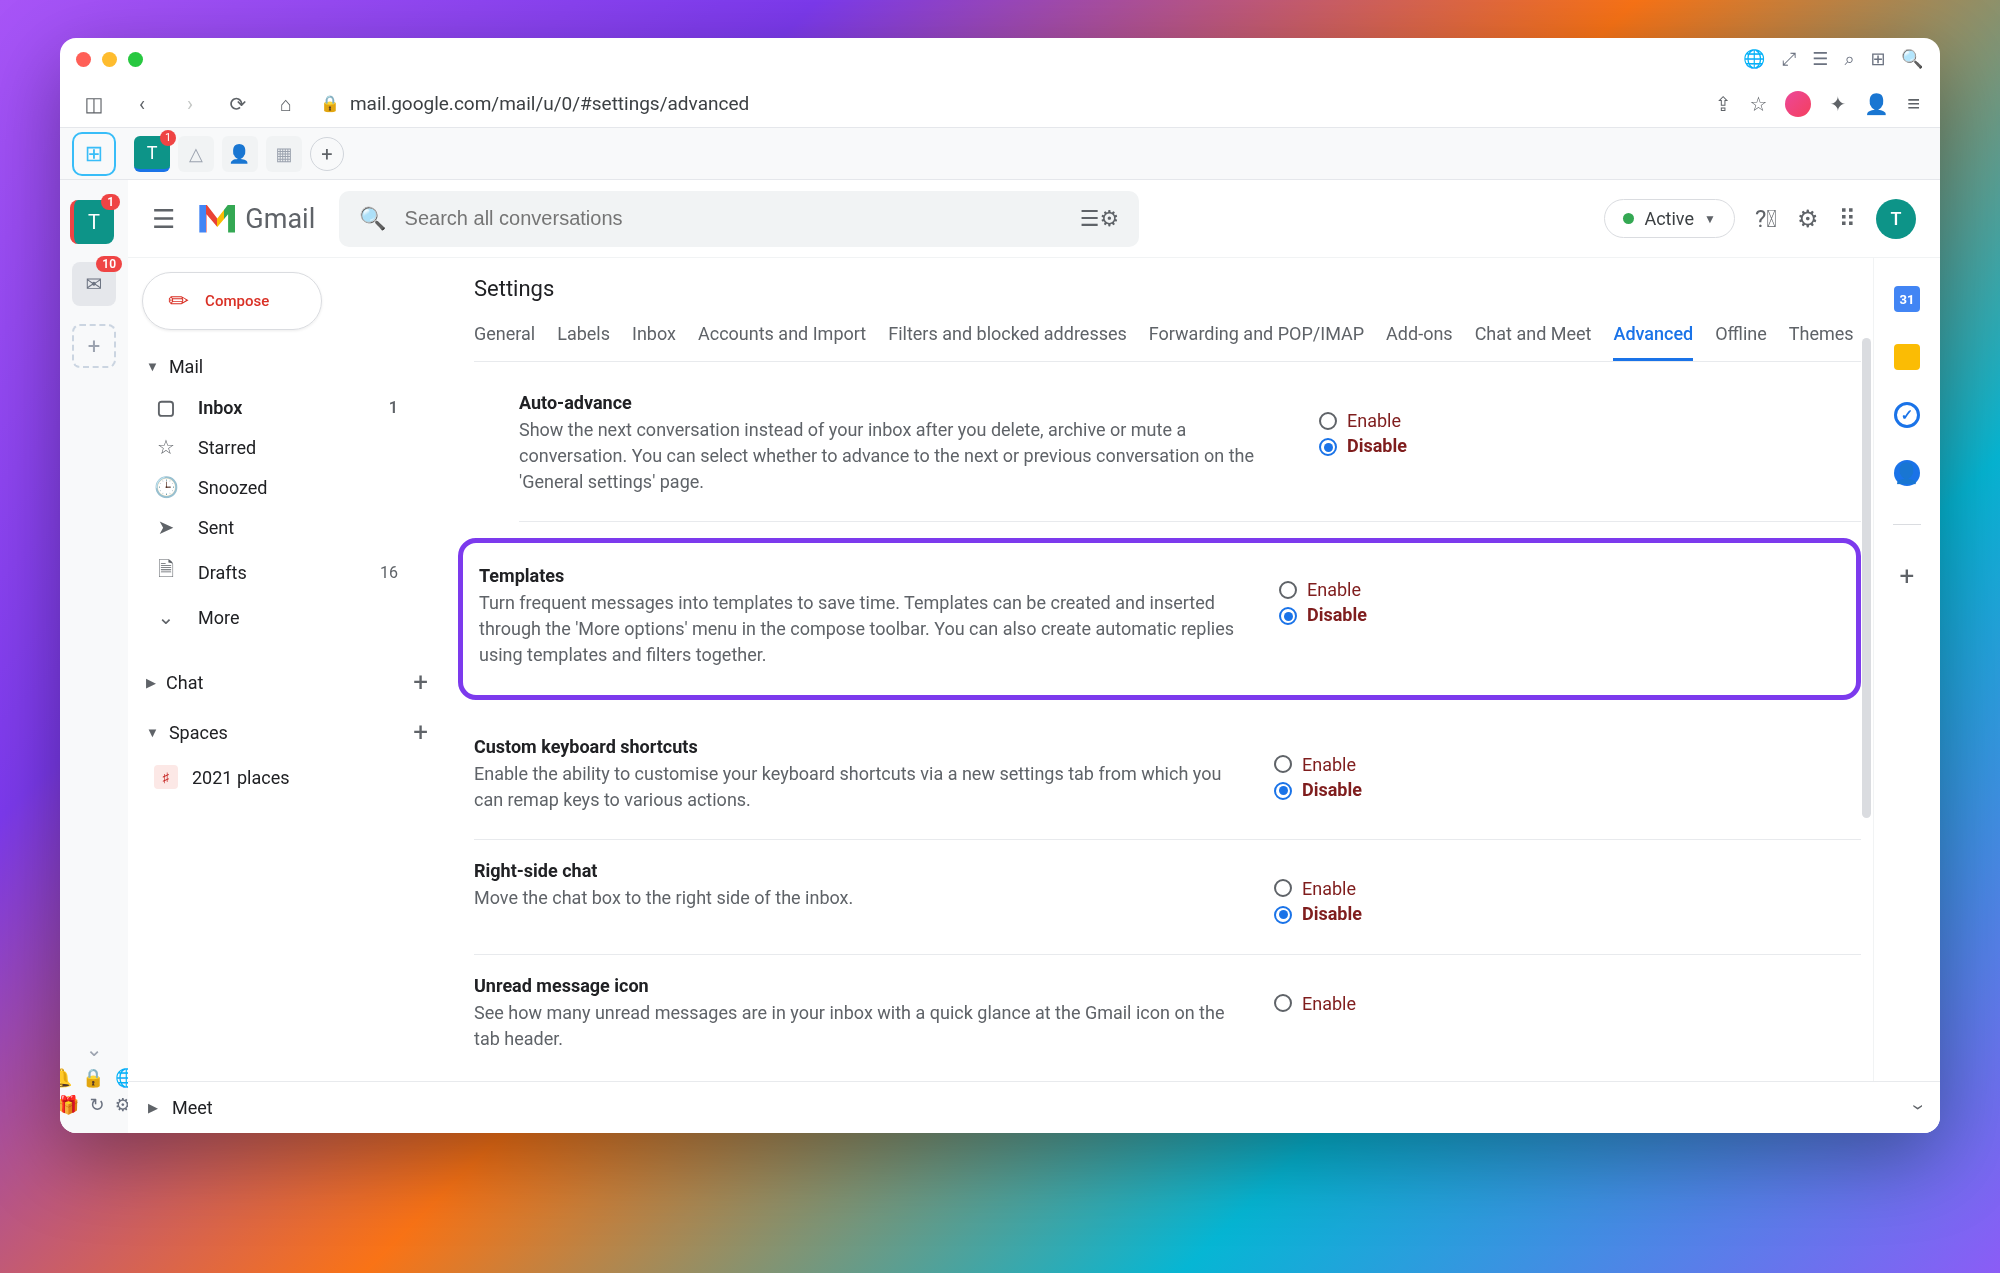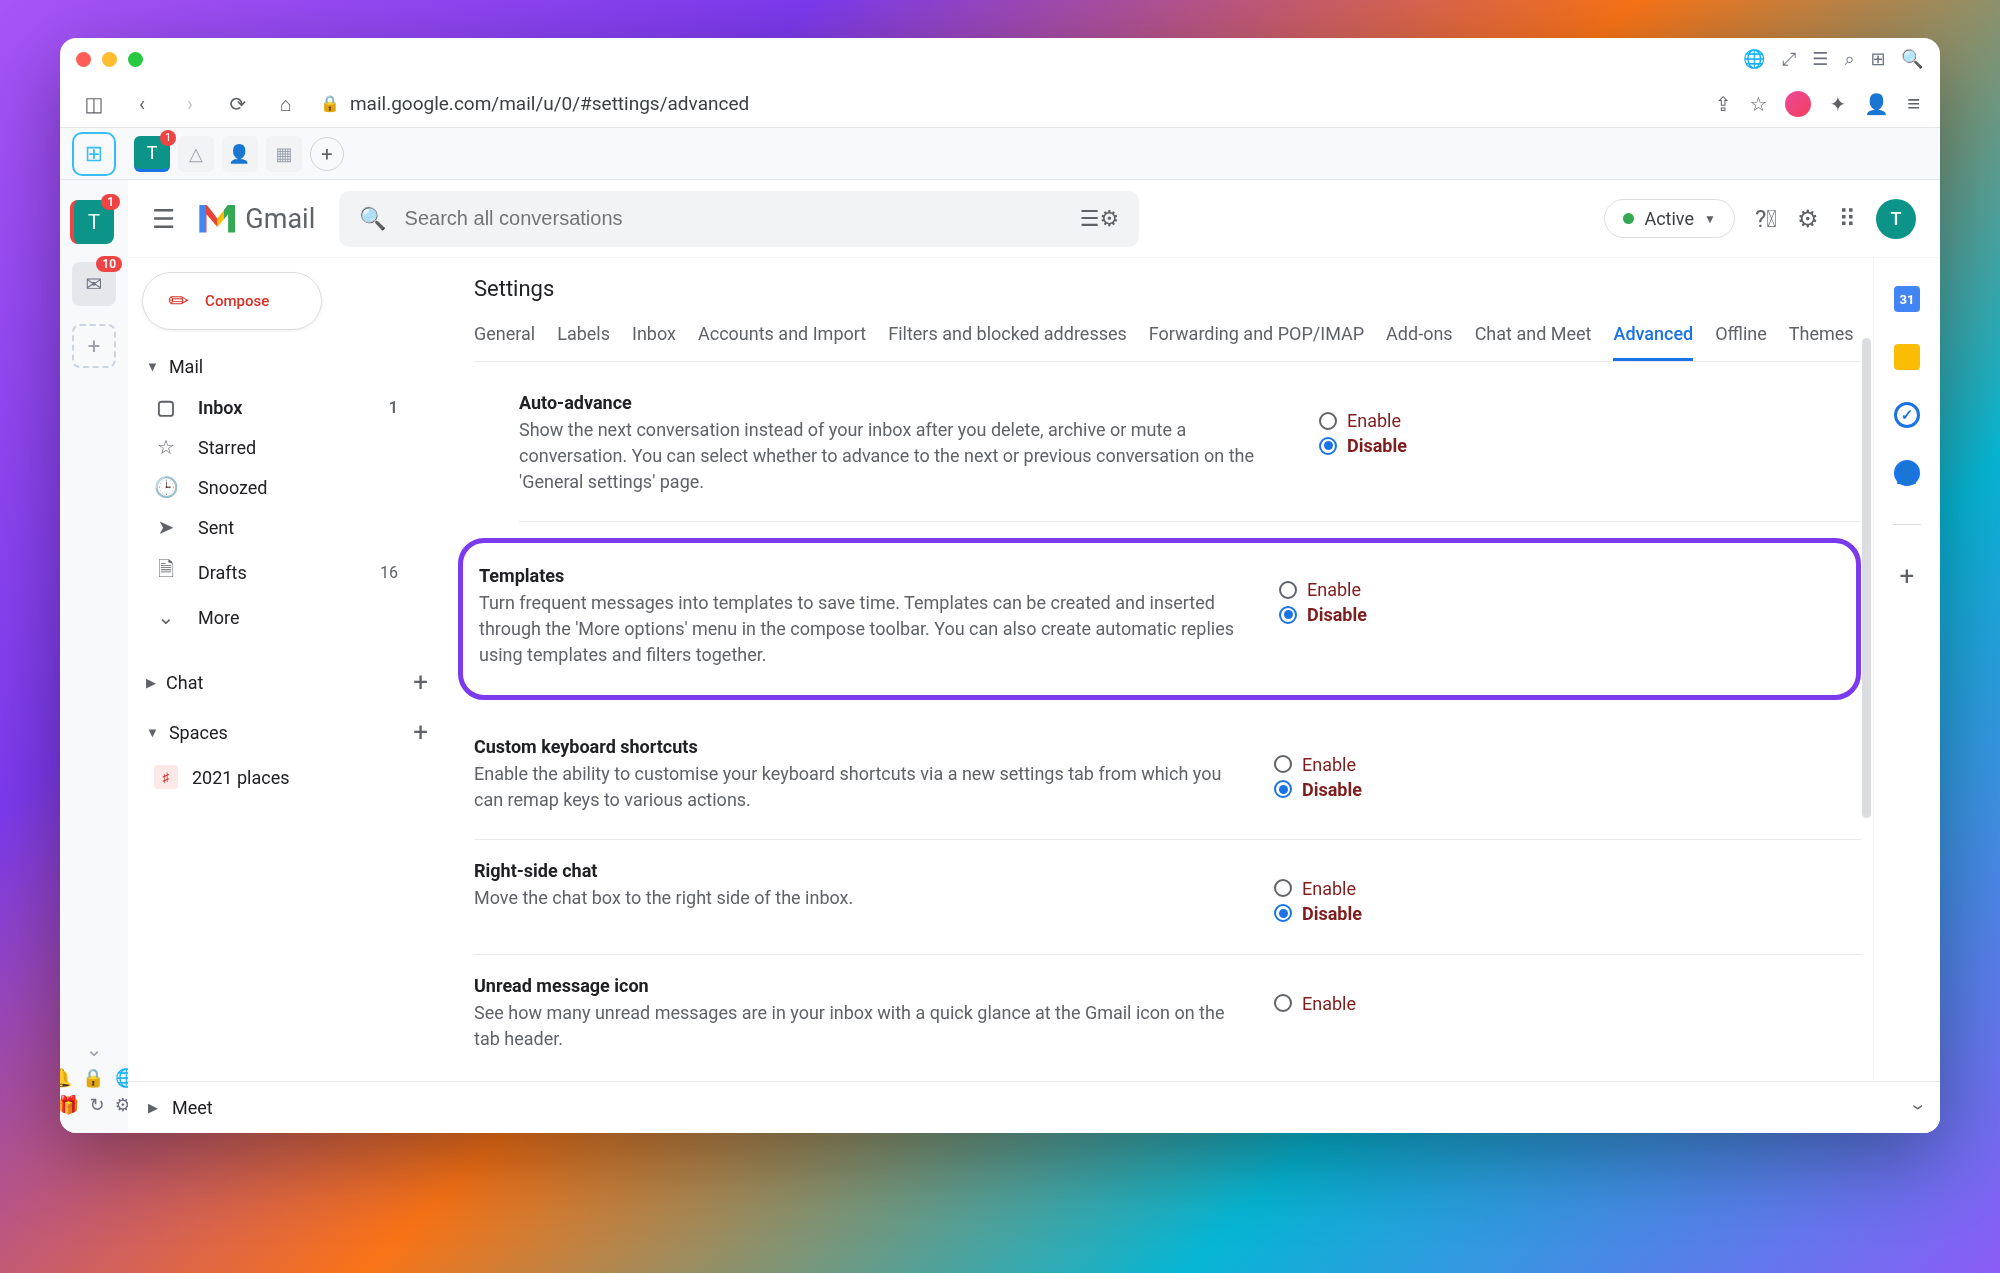--- a/index.html
+++ b/index.html
@@ -174,27 +174,27 @@
   .tabs { display:flex; flex-wrap:wrap; gap: 22px; border-bottom: 1px solid #e8eaed; padding-bottom: 0; margin-bottom: 24px;}
   .tab { font-size:18px; color:#5f6368; padding-bottom: 14px; cursor:pointer; }
   .tab.active { color:#1a73e8; border-bottom: 3px solid #1a73e8; font-weight:500;}
 
   .setting-block { display:flex; gap: 40px; padding: 20px 20px 26px 0; border-bottom: 1px solid #e8eaed; }
   .setting-text { flex: 1; max-width: 760px; }
   .setting-name { font-weight: 700; font-size: 18px; margin-bottom: 4px; }
   .setting-desc { font-size: 18px; color: #5f6368; line-height: 1.45; }
   .setting-options { width: 150px; padding-top: 18px; }
   .radio-row { display:flex; align-items:center; gap:10px; font-size:18px; color:#7f1d1d; margin-bottom:4px; }
-  .radio-row.selected { font-weight:700; }
+  .radio-row.selected { font-weight:700;align-items:flex-end; }
   .radio { width:18px; height:18px; border:2px solid #5f6368; border-radius:50%; display:inline-flex; align-items:center; justify-content:center;}
   .radio.on { border-color:#1a73e8; }
   .radio.on::after { content:''; width:9px; height:9px; background:#1a73e8; border-radius:50%; }
 
   .highlight-box {
-    border: 5px solid #7c3aed; border-radius: 26px; padding: 22px 20px 26px 16px;
+    border: 5px solid #7c3aed; border-radius: 18px; padding: 22px 20px 26px 16px;
     margin: 16px 0 16px -16px; display:flex; gap:40px;
   }
   .highlight-box .setting-options { padding-top: 14px; }
 
   .side-panel {
     width: 66px; display:flex; flex-direction:column; align-items:center; gap:32px; padding: 28px 0;
   }
   .sp-icon { width:26px; height:26px; cursor:pointer; display:flex;align-items:center;justify-content:center; font-size:20px;}
   .sp-cal { background:#4285f4; color:#fff; border-radius:4px; font-size:13px; font-weight:700;}
   .sp-keep { background:#fbbc04; border-radius:4px;}

